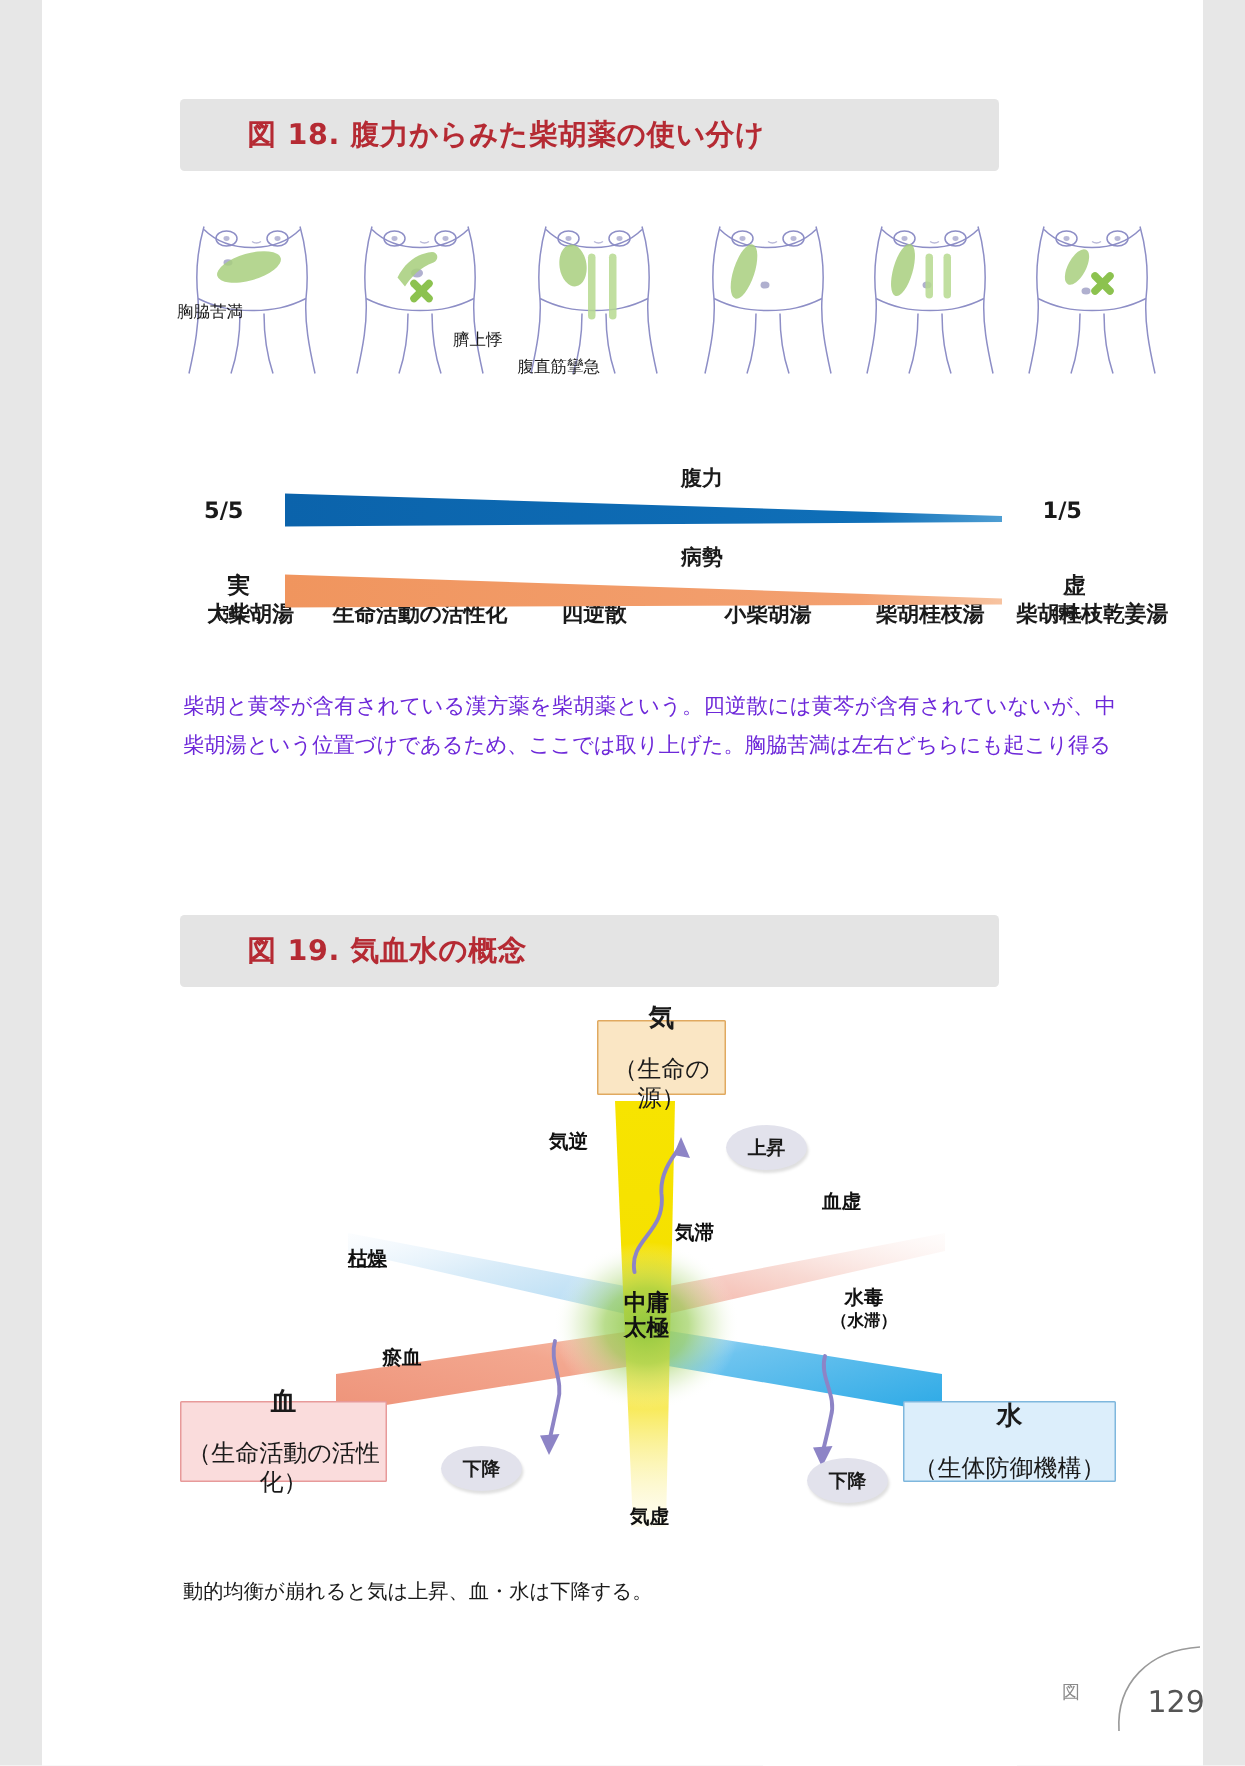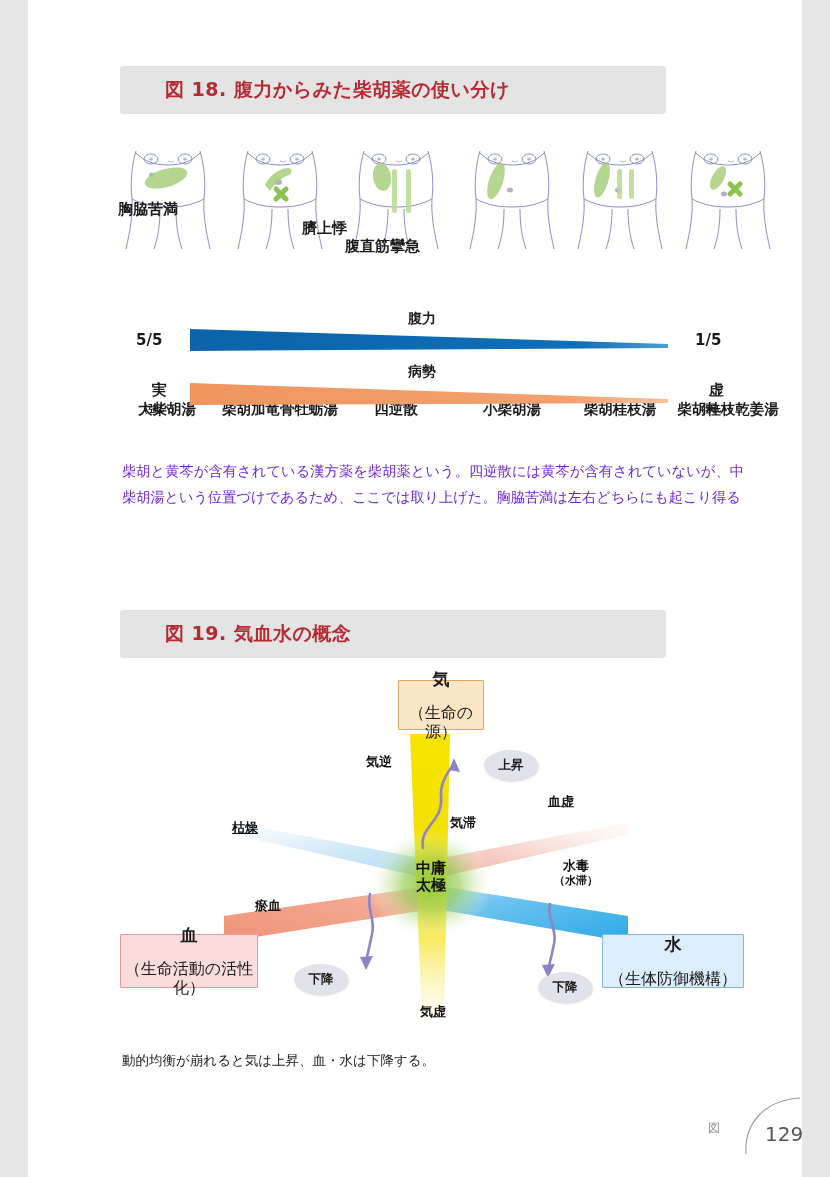--- a/index.html
+++ b/index.html
@@ -25,28 +25,28 @@
   }
   
   .torso-row{position:absolute;left:92px;top:145px;width:610px;height:140px;}
   .torso{position:absolute;width:96px;height:106px;}
   .torso svg{display:block;}
   .torso-label{
     position:absolute;top:255px;width:130px;text-align:center;
     font-size:14.5px;font-weight:bold;color:#1a1a1a;white-space:nowrap;
   }
   .inline-note{
-    position:absolute;font-size:15px;font-weight:bold;color:#1a1a1a;
+    position:absolute;font-size:11px;font-weight:normal;color:#1a1a1a;
     white-space:nowrap;
     text-align:center;
   }
   
   .wedge-block{position:absolute;left:92px;top:310px;width:620px;height:115px;}
   .wedge-title{
-    position:absolute;width:120px;text-align:left;
+    position:absolute;width:120px;text-align:center;
     font-size:14px;font-weight:bold;color:#1a1a1a;
   }
   .wedge-end{
     position:absolute;text-align:center;font-size:15px;font-weight:bold;
     color:#1a1a1a;line-height:1.15;white-space:nowrap;
   }
   .wedge-end .sub{font-size:10.5px;}
   
   .body-text{
     position:absolute;left:94px;width:622px;
@@ -144,21 +144,21 @@
         <path d="M48 16 q3 2 6 0" stroke="#b9b9d8" stroke-width="1" fill="none"></path>
         <ellipse cx="46" cy="37" rx="4" ry="3" fill="#b0b0cf"></ellipse>
         <path d="M33 40 C38 30 46 24 56 23 C60 23 61 28 57 30 C48 33 42 40 38 46 Z" fill="#a8cf7e" opacity=".88"></path>
         <g stroke="#8cc24f" stroke-width="5" stroke-linecap="round">
           <line x1="44" y1="44" x2="54" y2="54"></line>
           <line x1="54" y1="44" x2="44" y2="54"></line>
         </g>
       </svg>
     </div>
     <div class="inline-note" style="left:182px;top:55px;margin-top:19px;">臍上悸</div>
-    <div class="torso-label" style="left:95px;">柴胡加竜骨牡蛎湯</div>
+    <div class="torso-label" style="left:95px;">生命活動の活性化</div>
 
     <div class="torso" style="left:228px;top:0px;">
       <svg width="96" height="106" viewBox="0 0 96 106">
         <g fill="none" stroke="#8d8ec6" stroke-width="1">
           <path d="M16 6 C12 20 10 36 12 54 C13 70 10 86 6 104"></path>
           <path d="M80 6 C84 20 86 36 84 54 C83 70 86 86 90 104"></path>
           <path d="M16 8 C24 16 34 20 48 20 C62 20 72 16 80 8"></path>
           <path d="M12 54 C24 60 34 62 48 62 C62 62 72 60 84 54"></path>
           <path d="M40 64 C40 80 38 92 34 104"></path>
           <path d="M56 64 C56 80 58 92 62 104"></path>
@@ -377,21 +377,21 @@
       <span>太極</span>
     </div>
 
     <div class="pill" style="left:364px;top:78px;width:54px;height:30px;">上昇</div>
     <div class="pill" style="left:174px;top:292px;width:54px;height:30px;">下降</div>
     <div class="pill" style="left:418px;top:300px;width:54px;height:30px;">下降</div>
 
     <div class="kks-lab" style="left:246px;top:82px;">気逆</div>
     <div class="kks-lab" style="left:330px;top:143px;">気滞</div>
     <div class="kks-lab" style="left:300px;top:332px;">気虚</div>
-    <div class="kks-lab" style="left:112px;top:148px;text-decoration:underline;">枯燥</div>
+    <div class="kks-lab" style="left:112px;top:160px;text-decoration:underline;">枯燥</div>
     <div class="kks-lab" style="left:135px;top:226px;">瘀血</div>
     <div class="kks-lab" style="left:428px;top:122px;">血虚</div>
     <div class="kks-lab" style="left:434px;top:186px;">
       <span>水毒</span>
       <span class="sub">（水滞）</span>
     </div>
   </div>
 
   <div class="caption" style="top:1052px;">動的均衡が崩れると気は上昇、血・水は下降する。</div>
 

